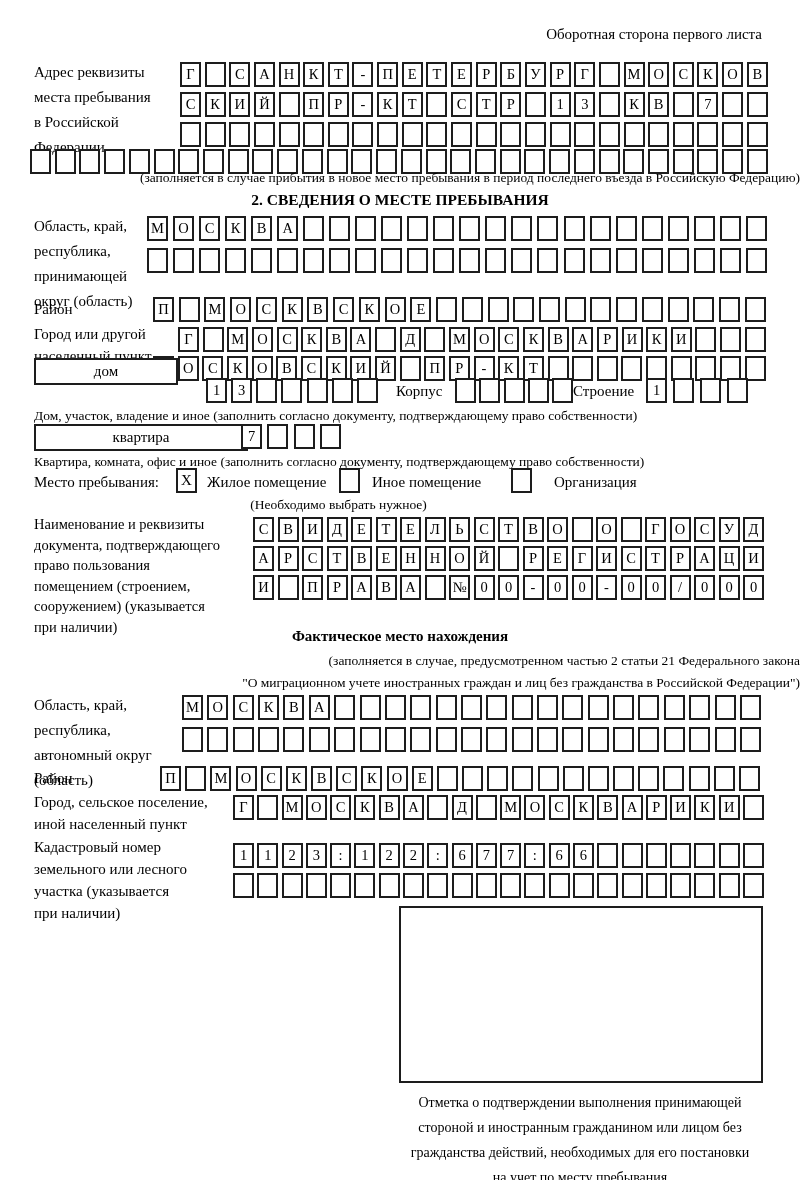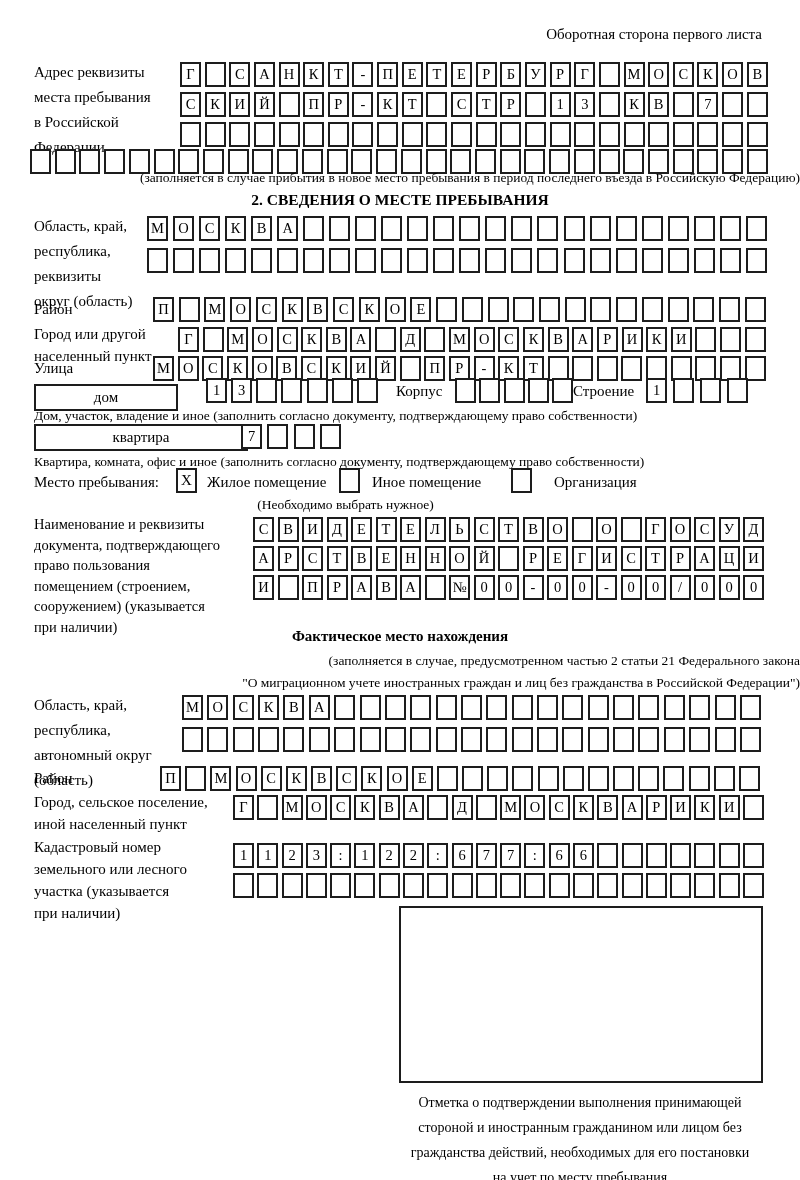--- a/index.html
+++ b/index.html
@@ -146,21 +146,21 @@
       <span class="cell"></span>
       <span class="cell"></span>
     </div>
   <div class="note" style="top:170px">(заполняется в случае прибытия в новое место пребывания в период последнего въезда в Российскую Федерацию)</div>
 
   <div class="sectitle" style="top:191px">2. СВЕДЕНИЯ О МЕСТЕ ПРЕБЫВАНИЯ</div>
 
   <div class="lbl" style="left:34px;top:214px">
     <div>Область, край,</div>
     <div>республика,</div>
-    <div>реквизиты</div>
+    <div>принимающей</div>
     <div>округ (область)</div>
   </div>
   <div class="cellrow" style="left:147px;top:216px;width:620px">
       <span class="cell">М</span>
       <span class="cell">О</span>
       <span class="cell">С</span>
       <span class="cell">К</span>
       <span class="cell">В</span>
       <span class="cell">А</span>
       <span class="cell"></span>
@@ -290,21 +290,21 @@
       <span class="cell"></span>
       <span class="cell"></span>
       <span class="cell"></span>
       <span class="cell"></span>
       <span class="cell"></span>
       <span class="cell"></span>
       <span class="cell"></span>
       <span class="cell"></span>
     </div>
 
-  <div class="bigbox" style="left:34px;top:384px;width:144px">
+  <div class="bigbox" style="left:34px;top:358px;width:144px">
     <span>дом</span>
   </div>
   <div class="cellrow" style="left:206px;top:378px;width:172px">
       <span class="cell">1</span>
       <span class="cell">3</span>
       <span class="cell"></span>
       <span class="cell"></span>
       <span class="cell"></span>
       <span class="cell"></span>
       <span class="cell"></span>
@@ -337,21 +337,21 @@
     </div>
   <div class="captionL" style="left:34px;top:454px">Квартира, комната, офис и иное (заполнить согласно документу, подтверждающему право собственности)</div>
 
   <div class="lbl" style="left:34px;top:470px">Место пребывания:</div>
   <div class="checkbox" style="left:176px;top:468px">X</div>
   <div class="lbl" style="left:207px;top:470px">Жилое помещение</div>
   <div class="checkbox" style="left:339px;top:468px"></div>
   <div class="lbl" style="left:372px;top:470px">Иное помещение</div>
   <div class="checkbox" style="left:511px;top:468px"></div>
   <div class="lbl" style="left:554px;top:470px">Организация</div>
-  <div class="captionL" style="left:8px;top:497px;width:675px;text-align:center">(Необходимо выбрать нужное)</div>
+  <div class="captionL" style="left:1px;top:497px;width:675px;text-align:center">(Необходимо выбрать нужное)</div>
 
   <div class="lbl doc" style="left:34px;top:514px;font-size:14.5px">
     <div>Наименование и реквизиты</div>
     <div>документа, подтверждающего</div>
     <div>право пользования</div>
     <div>помещением (строением,</div>
     <div>сооружением) (указывается</div>
     <div>при наличии)</div>
   </div>
   <div class="cellrow" style="left:253px;top:517px;width:511px">

